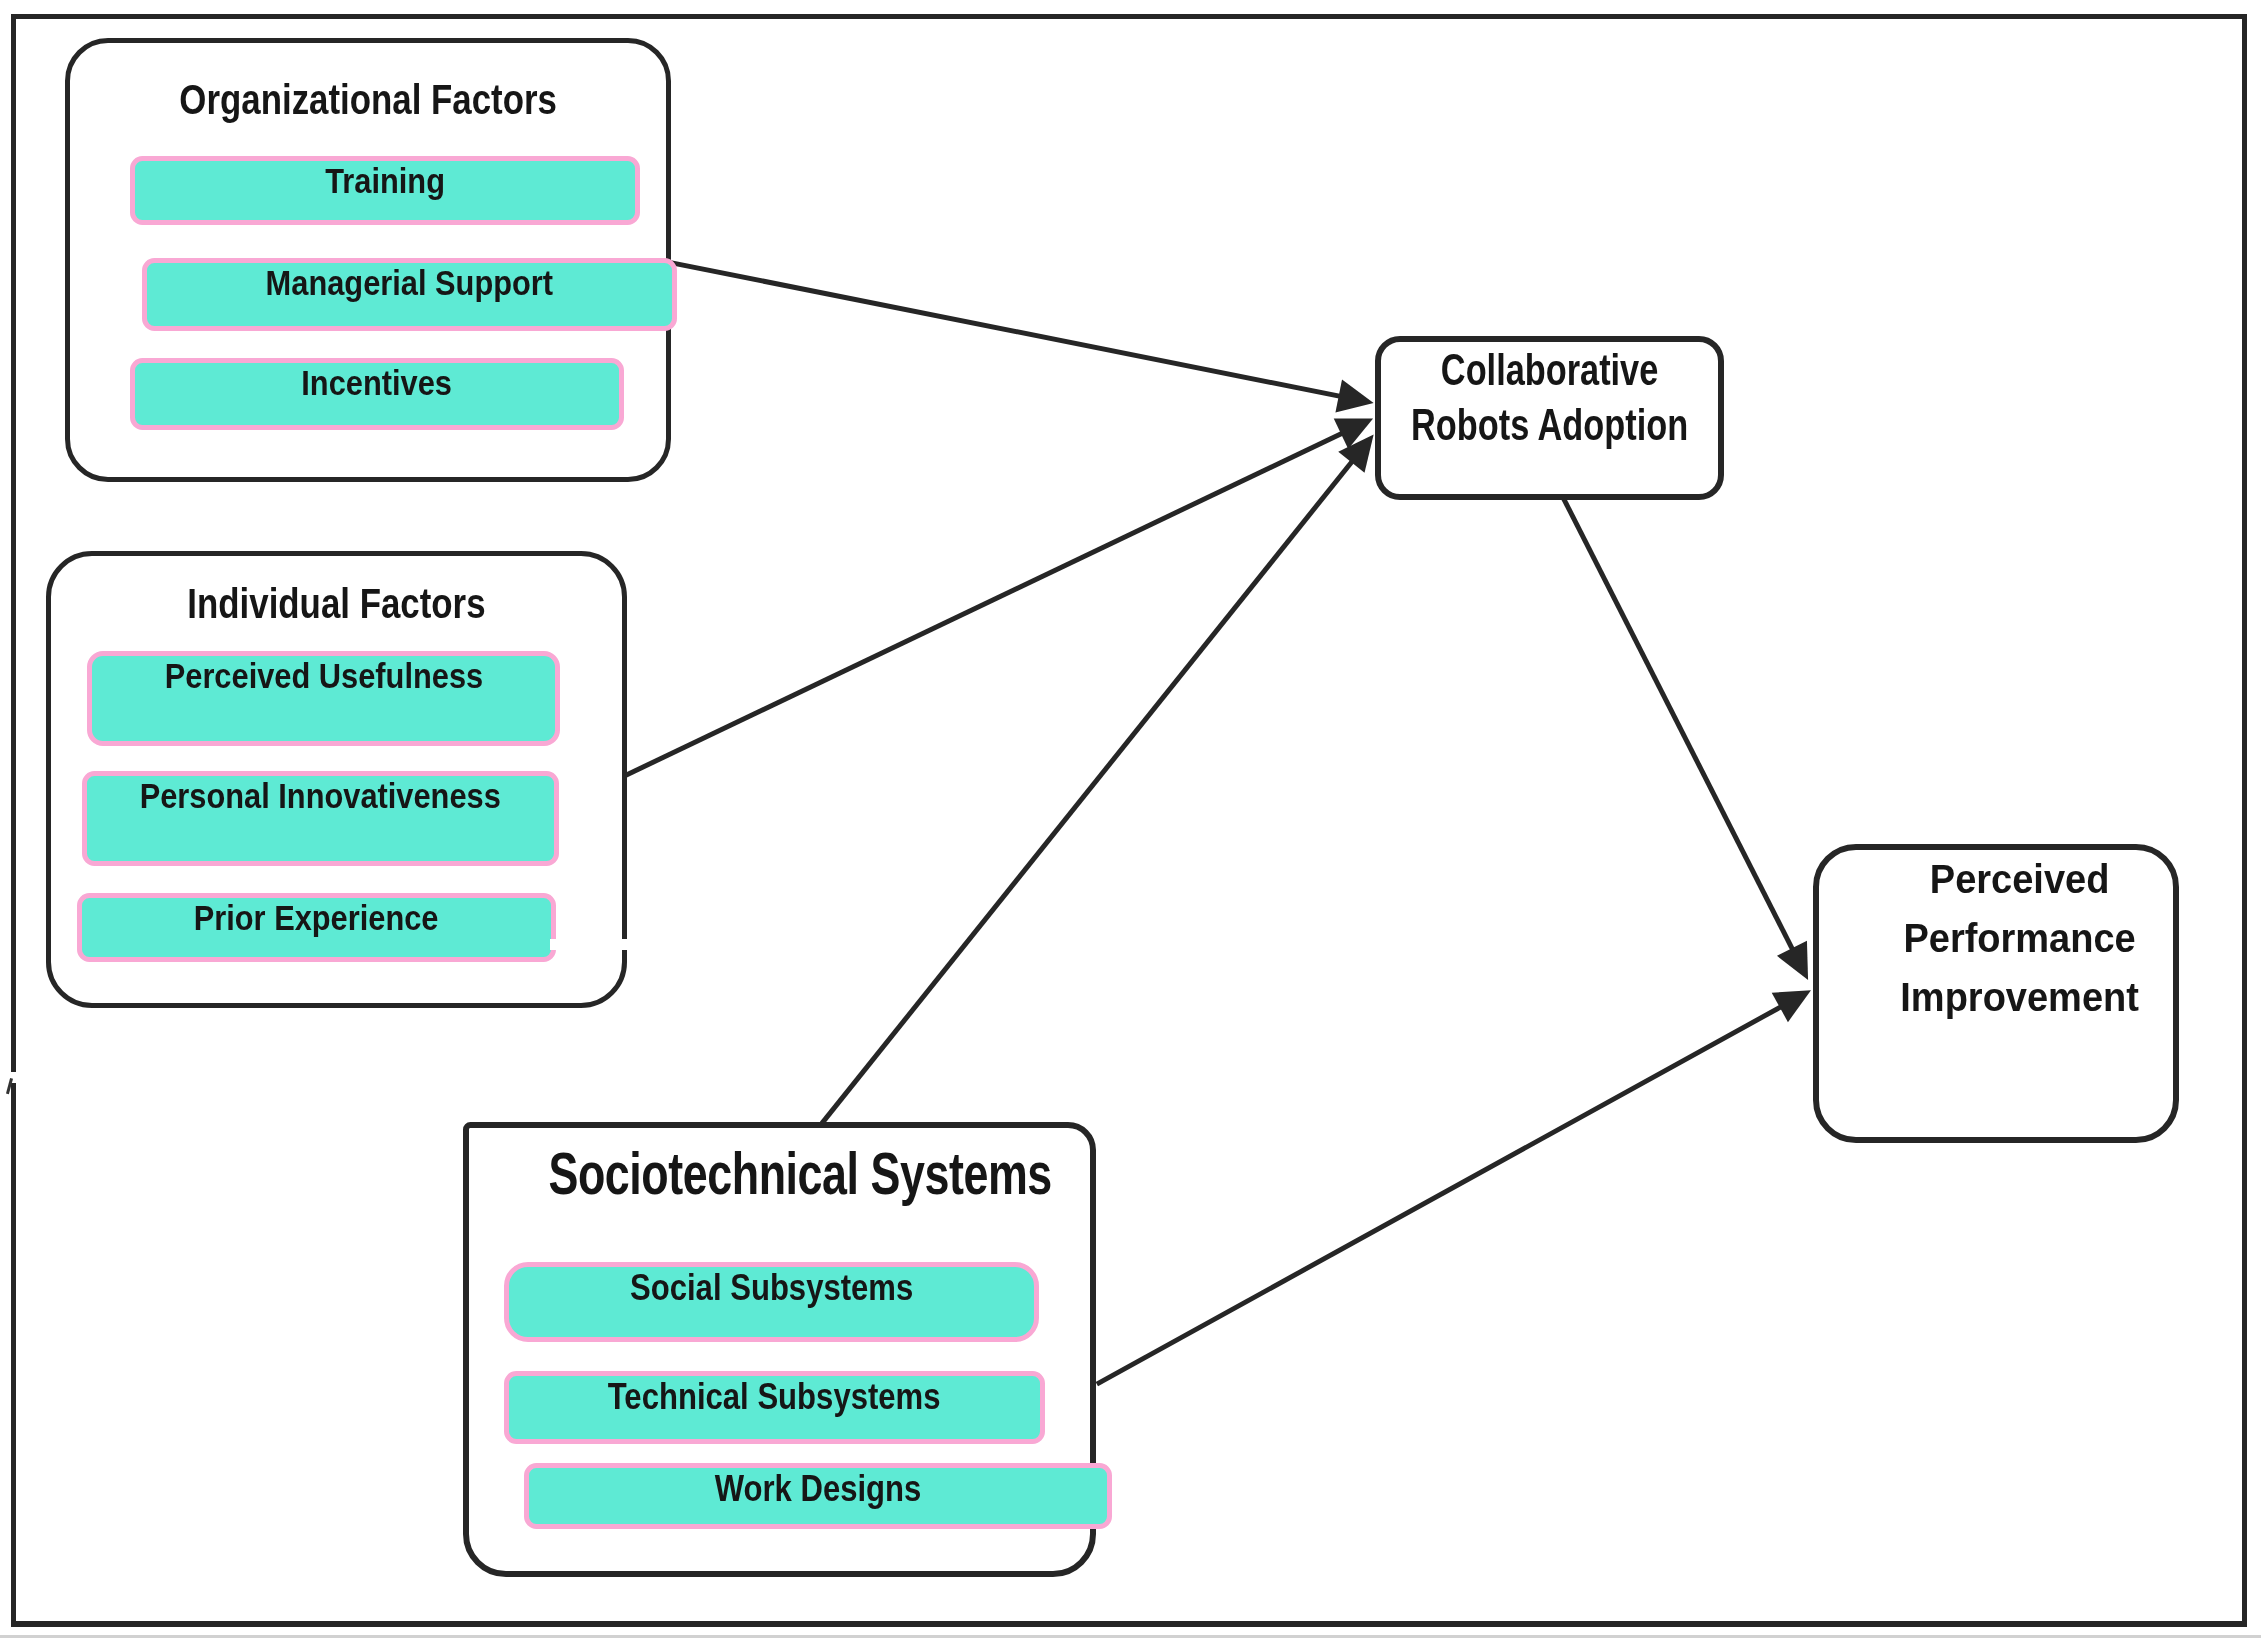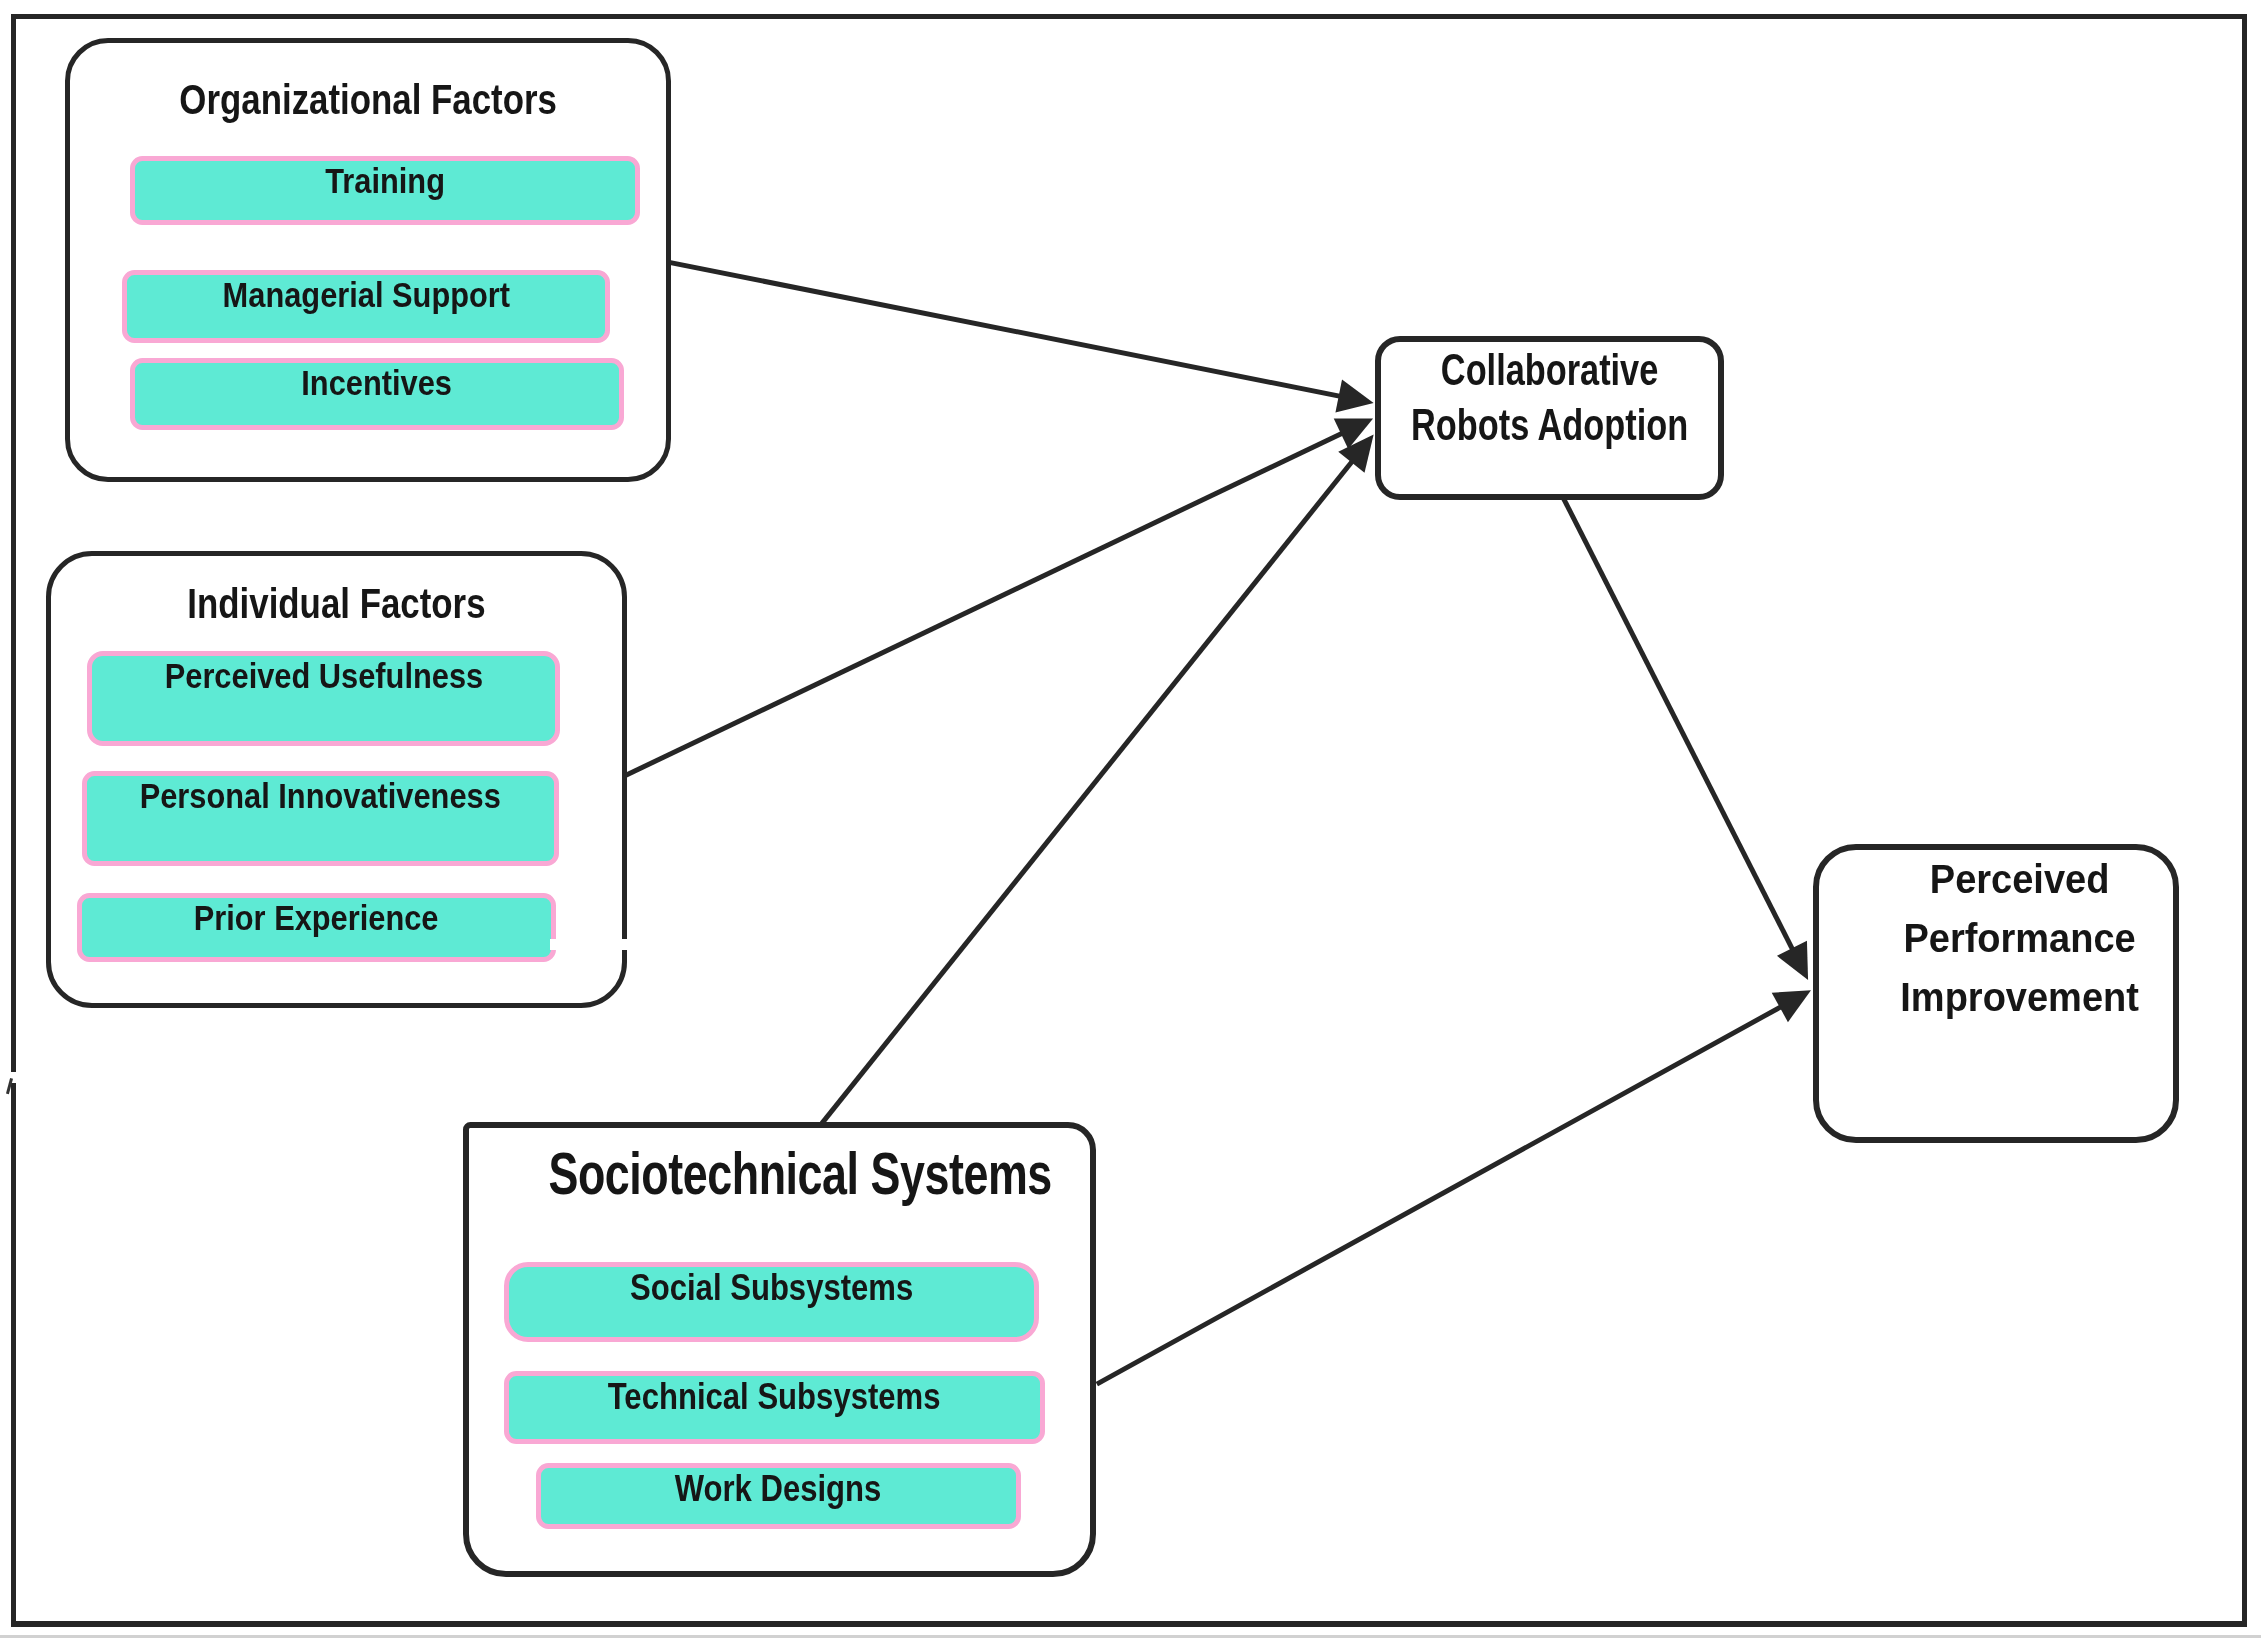--- a/index.html
+++ b/index.html
@@ -39,30 +39,30 @@
   .t-grp{font-size:41px;transform:scale(0.85,1.02);}
   .t-socio{font-size:59px;transform:scale(0.76,1);letter-spacing:-0.6px;}
   
   .item{
     position:absolute;background:#5eead4;border:5px solid #f9a8d4;border-radius:12.4px;
     box-sizing:border-box;display:flex;align-items:flex-start;justify-content:center;
   }
   .t-item{font-size:35px;transform:scale(0.88,1);}
   
   .item.i-training{left:130px;top:156px;width:510px;height:69px;}
-  .item.i-managerial{left:122px;top:258px;width:488px;height:73px;margin-top:12px;}
+  .item.i-managerial{left:142px;top:258px;width:535px;height:73px;}
   .item.i-incentives{left:130px;top:358px;width:494px;height:72px;}
   
   .item.i-pu{left:87px;top:651px;width:473px;height:95px;border-radius:16px;}
   .item.i-pi{left:82px;top:771px;width:477px;height:95px;}
   .item.i-pe{left:77px;top:893px;width:479px;height:69px;}
   
   .item.i-social{left:504px;top:1262px;width:535px;height:80px;border-width:5.6px;}
   .item.i-technical{left:504px;top:1371px;width:541px;height:73px;border-width:5.6px;}
-  .item.i-work{left:536px;top:1463px;width:485px;height:66px;border-width:5.6px;}
+  .item.i-work{left:524px;top:1463px;width:588px;height:66px;border-width:5.6px;}
   
   .node{
     position:absolute;background:#ffffff;border:6.2px solid #262626;box-sizing:border-box;
     display:flex;align-items:flex-start;justify-content:center;text-align:center;
   }
   .node.cra{left:1375px;top:336px;width:349px;height:164px;border-radius:25px;}
   .node.ppi{left:1813px;top:844px;width:366px;height:299px;border-radius:43px;padding-left:48px;}
   .node-label{font-weight:bold;color:#161616;}
   .node.cra .node-label{font-size:44px;line-height:1.26;transform:scale(0.78,1);}
   .node.ppi .node-label{font-size:40px;line-height:1.48;transform:scale(0.95,1);}

